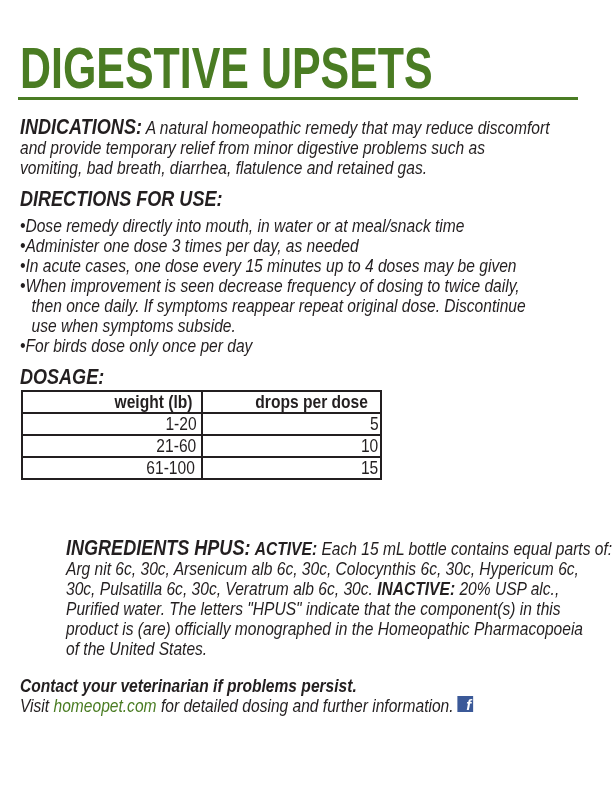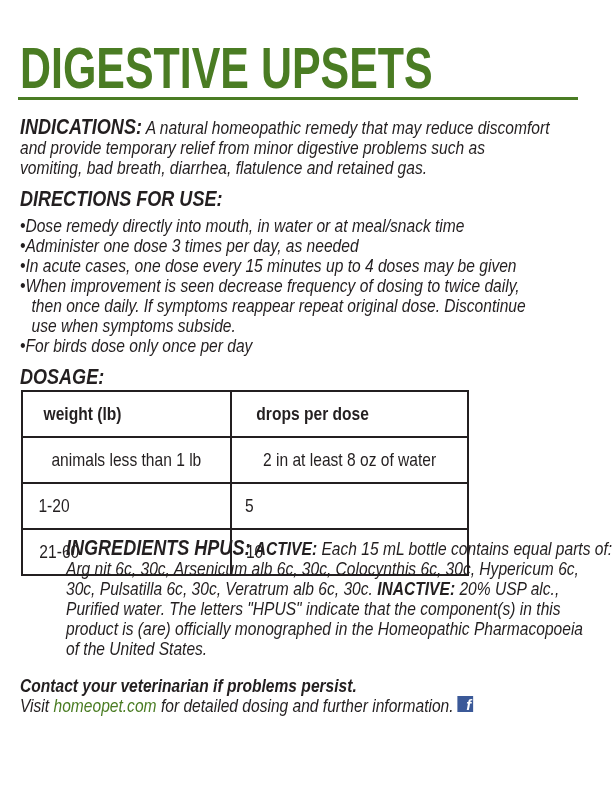--- a/index.html
+++ b/index.html
@@ -12,21 +12,21 @@
   .block { position:absolute; left:20px; width:580px;font-style:italic; }
   .txt { font-size:19px; line-height:20px; transform:scaleX(0.82); transform-origin:left top; width:700px; white-space:nowrap; }
   .head { font-weight:bold; font-size:22px; }
   .sub { font-weight:bold; font-size:19px; }
   #indications { top:117px; }
   #dir-head { top:189px; }
   #directions { top:216px; }
   .indent { padding-left:14px; }
   #dosage-head { top:367px; }
   #dosage-table { position:absolute; left:21px; top:390px; border-collapse:collapse; width:361px; }
-  #dosage-table td, #dosage-table th { border:2px solid #231f20; text-align:left; padding:12px; height:19px; }
+  #dosage-table td, #dosage-table th { border:2px solid #231f20; text-align:right; padding:0; height:19px; }
   #dosage-table .cell { font-size:19px; line-height:19px; display:inline-block; transform:scaleX(0.82); white-space:nowrap; }
   #dosage-table th .cell { font-weight:bold; }
   #ingredients { top:538px;margin-left:46px; }
   #contact { top:676px; }
   .link { color:#4a7c23; }
   #fb { display:inline-block; width:16px; height:16px; background:#3b5998; color:#fff; font-weight:bold;
         font-size:15px; line-height:18px; text-align:right; padding-right:2px; box-sizing:border-box; vertical-align:2px; margin-left:6px; transform:scaleX(1.2); }
 </style>
 </head>
 <body>
@@ -60,30 +60,30 @@
 
 <table id="dosage-table">
   <thead>
     <tr>
       <th style="width:50%"><span class="cell">weight (lb)</span></th>
       <th><span class="cell">drops per dose</span></th>
     </tr>
   </thead>
   <tbody id="dosage-body">
       <tr>
-        <td><span class="cell">animals less than 1 lb</span></td>
-        <td><span class="cell">2 in at least 8 oz of water</span></td>
-      </tr>
-      <tr>
         <td><span class="cell">1-20</span></td>
         <td><span class="cell">5</span></td>
       </tr>
       <tr>
         <td><span class="cell">21-60</span></td>
         <td><span class="cell">10</span></td>
+      </tr>
+      <tr>
+        <td><span class="cell">61-100</span></td>
+        <td><span class="cell">15</span></td>
       </tr>
     </tbody>
 </table>
 
 <div class="block" id="ingredients">
   <div class="txt"><span class="head">INGREDIENTS HPUS:</span> <span class="sub">ACTIVE:</span><span> Each 15 mL bottle contains equal parts of:</span></div>
   <div class="txt">Arg nit 6c, 30c, Arsenicum alb 6c, 30c, Colocynthis 6c, 30c, Hypericum 6c,</div>
   <div class="txt"><span>30c, Pulsatilla 6c, 30c, Veratrum alb 6c, 30c. </span><span class="sub">INACTIVE:</span><span> 20% USP alc.,</span></div>
   <div class="txt">Purified water. The letters "HPUS" indicate that the component(s) in this</div>
   <div class="txt">product is (are) officially monographed in the Homeopathic Pharmacopoeia</div>

